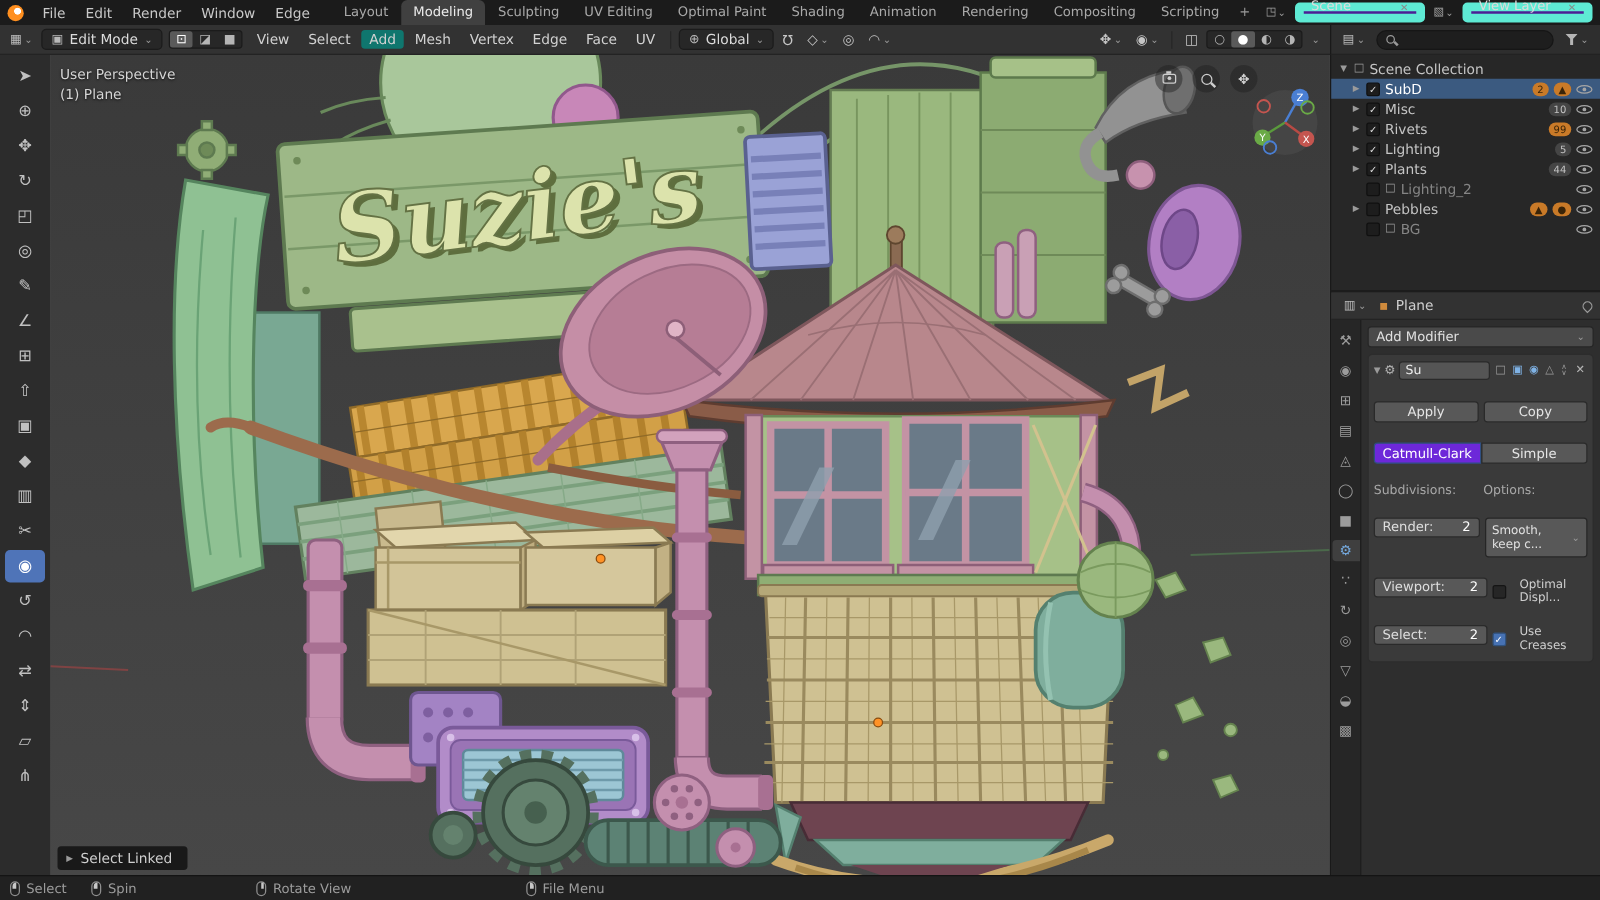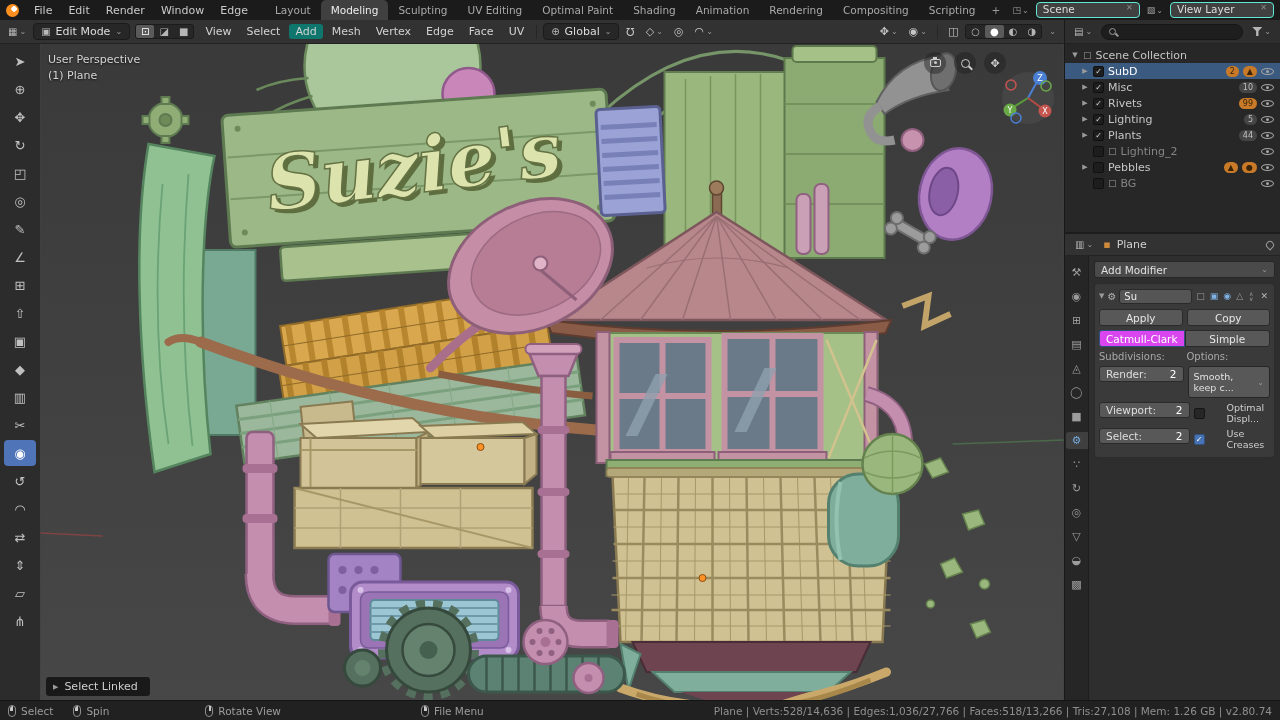--- a/index.html
+++ b/index.html
@@ -9,21 +9,21 @@
   
   #topbar{position:absolute;left:0;top:0;width:1280px;height:20px;background:#1b1b1b;display:flex;align-items:center;padding:0 6px;gap:2px;z-index:5}
   .blender-logo{width:13px;height:13px;border-radius:50%;background:radial-gradient(circle at 62% 38%,#fff 0 2.5px,#ff8f1f 3px 100%);margin-right:6px;flex:none}
   .menu{padding:0 7px;color:#c9c9c9}
   .workspaces{display:flex;margin-left:8px;height:20px;align-items:stretch}
   .ws{padding:0 10px;color:#a9a9a9;line-height:20px;font-size:10.5px}
   .ws.active{background:#404040;color:#ebebeb;border-radius:5px 5px 0 0}
   .ws.plus{padding:0 6px;color:#9a9a9a}
   .tb-right{margin-left:auto;display:flex;align-items:center;gap:5px}
   .tb-iconbtn{display:flex;align-items:center;gap:1px;color:#b5b5b5;font-size:9px;padding:1px 2px}
-  .tb-pill{display:flex;align-items:flex-start;gap:5px;background:#404040;border:1px solid #5eead4;border-radius:4px;padding:0 6px;min-width:104px;height:16px}
+  .tb-pill{display:flex;align-items:flex-end;gap:5px;background:#4c1d95;border:7px solid #5eead4;border-radius:4px;padding:0 6px;min-width:104px;height:16px}
   .tb-pill .pname{flex:1;color:#dcdcdc;font-size:10.5px}
   .tb-pill .pX{color:#8a8a8a;font-size:8px}
   .pic{color:#a0a0a0;font-size:9px}
   .chev{font-size:8px;color:#9a9a9a}
 
   
   #vp-header{position:absolute;left:0;top:20px;width:1064px;height:24px;background:#323232;border-bottom:1px solid #232323;display:flex;align-items:center;padding:0 4px;gap:3px;font-size:11px;z-index:4}
   .hbtn{color:#c6c6c6;padding:1px 4px;border-radius:3px;display:flex;align-items:center;gap:2px}
   .eicn{font-size:10px;color:#b9b9b9}
   .hpill{background:#272727;border:1px solid #1b1b1b;border-radius:4px;padding:1px 7px;display:flex;gap:5px;align-items:center;color:#dcdcdc}
@@ -93,33 +93,33 @@
   .dropdown{height:17px;background:#4a4a4a;border:1px solid #262626;border-radius:3px;display:flex;align-items:center;justify-content:space-between;padding:0 6px;color:#e0e0e0;font-size:10.5px}
   .mod-panel{margin-top:5px;background:#3a3a3a;border:1px solid #2c2c2c;border-radius:4px;padding:3px 4px 7px}
   .mod-head{display:flex;align-items:center;gap:3px;height:18px}
   .mod-head .tri{font-size:7px;color:#9a9a9a}
   .mod-icn{font-size:10px;color:#b0b0b0}
   .mod-name{flex:1;background:#555;border:1px solid #2a2a2a;border-radius:3px;height:15px;line-height:13px;padding:0 4px;color:#eee;font-size:10px}
   .mh-ic{font-size:9px;color:#9a9a9a;padding:0 1px}
   .mh-ic.on{color:#7fb2e5}
   .mh-ud{display:flex;flex-direction:column;font-size:6px;line-height:5px;color:#9a9a9a;padding:0 2px}
   .mh-x{font-size:9px;color:#b5b5b5;padding:0 2px}
-  .row2{display:flex;gap:4px;margin-top:4px}
+  .row2{display:flex;gap:4px;margin-top:16px}
   .row2>*{flex:1}
   .btn{height:17px;background:#585858;border:1px solid #2a2a2a;border-radius:3px;color:#e5e5e5;font-size:10.5px;display:flex;align-items:center;justify-content:center;font-family:inherit}
-  .btn.primary{background:#d946ef;border-color:#2f4f80;color:#fff}
+  .btn.primary{background:#6d28d9;border-color:#2f4f80;color:#fff}
   .seg{gap:0}
   .seg .btn{border-radius:0}
   .seg .btn:first-child{border-radius:3px 0 0 3px}
   .seg .btn:last-child{border-radius:0 3px 3px 0}
   .labels span{color:#a8a8a8;font-size:10px;text-align:left}
   .numfield{height:16px;background:#585858;border:1px solid #2a2a2a;border-radius:3px;display:flex;align-items:center;justify-content:space-between;padding:0 6px;color:#dedede;font-size:10.5px}
   .numfield .nv{color:#fff}
   .dropdown.small{height:32px;background:#585858;font-size:9.5px;padding:0 5px}
-  .checkrow{display:flex;align-items:center;gap:22px;color:#cfcfcf;font-size:9.5px}
+  .checkrow{display:flex;align-items:center;gap:11px;color:#cfcfcf;font-size:9.5px}
   .cbx{width:11px;height:11px;background:#262626;border:1px solid #151515;border-radius:2px;display:flex;align-items:center;justify-content:center;font-size:8px;color:#fff;flex:none}
   .cbx.checked{background:#4772b3;border-color:#31537f}
 
   
   #statusbar{position:absolute;left:0;top:700px;width:1280px;height:20px;background:#212121;border-top:1px solid #141414;display:flex;align-items:center;padding:0 8px;color:#9c9c9c;font-size:10.5px;z-index:5}
   .hint{display:flex;align-items:center;gap:5px}
   .mouse{width:8px;height:12px;border:1px solid #8e8e8e;border-radius:4px;position:relative;flex:none}
   .mouse.left::before{content:"";position:absolute;left:.5px;top:.5px;width:3px;height:4.5px;background:#c8c8c8;border-radius:3px 0 0 0}
   .mouse.mid::before{content:"";position:absolute;left:2.6px;top:.5px;width:2px;height:5px;background:#c8c8c8}
   .mouse.right::before{content:"";position:absolute;right:.5px;top:.5px;width:3px;height:4.5px;background:#c8c8c8;border-radius:0 3px 0 0}
@@ -730,14 +730,13 @@
     <span>Spin</span>
   </span>
   <span class="hint" style="margin-right:140px">
     <span class="mouse mid"></span>
     <span>Rotate View</span>
   </span>
   <span class="hint">
     <span class="mouse right"></span>
     <span>File Menu</span>
   </span>
-  <span class="stats">Plane | Verts:528/14,636 | Edges:1,036/27,766 | Faces:518/13,266 | Tris:27,108 | Mem: 1.26 GB | v2.80.74</span>
 </div>
 
 </body></html>

